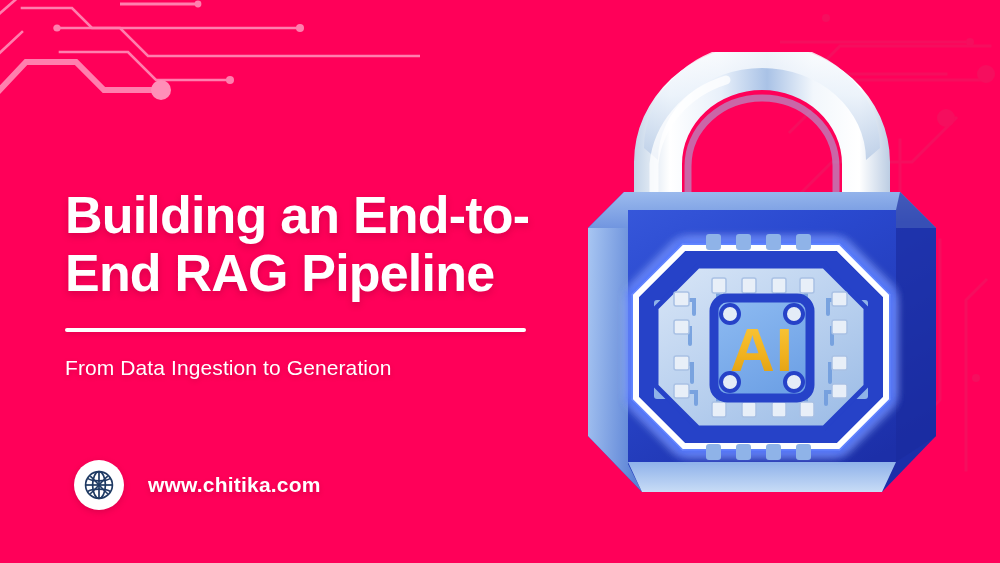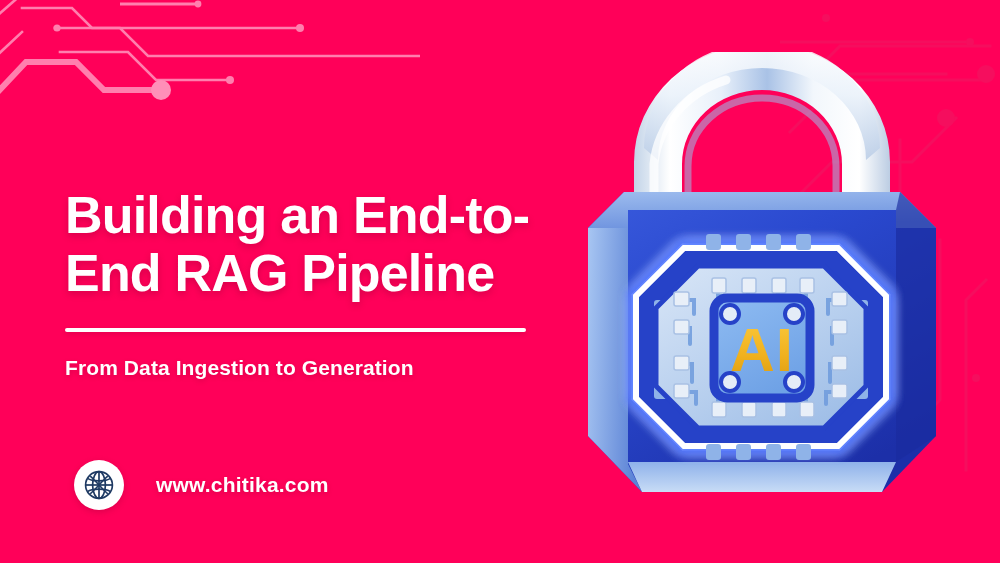--- a/index.html
+++ b/index.html
@@ -42,31 +42,31 @@
   .rule {
     width:461px; height:4px;
     background:#ffffff;
     border-radius:2px;
     margin-top:26px;
     box-shadow:0 2px 5px rgba(120,0,40,0.22);
   }
   .subhead {
     margin-top:24px;
     font-size:21px;
-    font-weight:700;
+    font-weight:400;
     color:#ffffff;
     letter-spacing:0.1px;
     text-shadow:0 2px 5px rgba(120,0,40,0.25);
   }
 
   
   .brand {
     position:absolute;
     left:74px; top:460px;
-    display:flex; align-items:center; gap:32px;
+    display:flex; align-items:center; gap:24px;
   }
   .brand-badge {
     width:50px; height:50px; border-radius:50%;
     background:#ffffff;
     display:flex; align-items:center; justify-content:center;
     box-shadow:0 2px 6px rgba(120,0,40,0.25);
     flex:0 0 auto;
   }
   .brand-url {
     font-size:21px; font-weight:bold; color:#ffffff;

